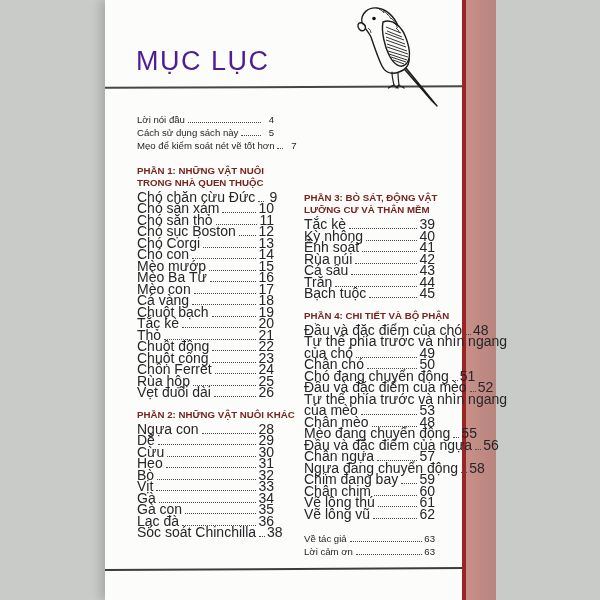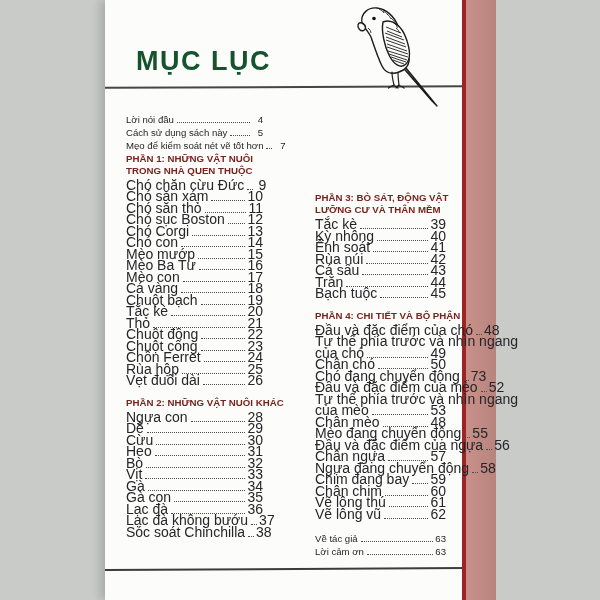--- a/index.html
+++ b/index.html
@@ -22,39 +22,39 @@
     position:absolute;left:466px;top:0;width:30px;height:600px;
     background:linear-gradient(90deg,#c99089 0%,#bf8a83 55%,#b8847e 100%);
   }
   .rule{
     position:absolute;left:105px;width:360px;height:2px;background:#464646;
   }
   .rule.top{top:86px;transform:rotate(-0.25deg);}
   .rule.bottom{top:568px;height:2.4px;background:#3c3c3c;transform:rotate(-0.35deg);}
   .page-title{
     position:absolute;left:136px;top:46px;
-    font-size:27px;font-weight:bold;letter-spacing:1.5px;
-    color:#14532d;
+    font-size:27px;font-weight:normal;letter-spacing:1.5px;
+    color:#4c1d95;
   }
   .bird{position:absolute;left:353px;top:4px;width:94px;height:104px;}
   .col{position:absolute;color:#26262a;}
-  .col-left{left:126px;top:113px;width:137px;}
-  .col-right{left:315px;top:192px;width:131px;}
+  .col-left{left:137px;top:113px;width:137px;}
+  .col-right{left:304px;top:192px;width:131px;}
   .toc-row{display:flex;align-items:baseline;height:11.5px;font-size:14px;line-height:11.5px;white-space:nowrap;}
   .grp-plain .toc-row{height:13.2px;font-size:9.6px;line-height:13.2px;}
   .lbl{flex:0 0 auto;}
   .dots{flex:1 1 auto;border-bottom:1.7px dotted #4c4c4c;margin:0 2px 2px 3px;min-width:6px;}
   .pg{flex:0 0 auto;min-width:11px;text-align:right;}
   .h-line{font-weight:bold;color:#77241f;font-size:9.7px;line-height:12.4px;white-space:nowrap;}
   .grp-section{margin-top:10px;}
   .grp-section .items{margin-top:2.5px;}
   .col-left .grp-plain{margin-top:0;}
   .grp-plain.back{margin-top:12px;}
   .col-right .grp-section:first-child{margin-top:0;}
-  .col-left .grp-section.first{margin-top:0;}
+  .col-left .grp-section.first{margin-top:12px;}
 </style>
 </head>
 <body>
 
 <div class="page"></div>
 <div class="rule top"></div>
 <div class="rule bottom"></div>
 <div class="spine-line"></div>
 <div class="cover-band"></div>
 
@@ -266,25 +266,20 @@
           <span class="lbl">Gà con</span>
           <span class="dots"></span>
           <span class="pg">35</span>
         </div>
         <div class="toc-row">
           <span class="lbl">Lạc đà</span>
           <span class="dots"></span>
           <span class="pg">36</span>
         </div>
         <div class="toc-row">
-          <span class="lbl">Lạc đà không bướu</span>
-          <span class="dots"></span>
-          <span class="pg">37</span>
-        </div>
-        <div class="toc-row">
           <span class="lbl">Sóc soát Chinchilla</span>
           <span class="dots"></span>
           <span class="pg">38</span>
         </div>
       </div>
     </div>
   </div>
 <div class="col col-right" id="col-right">
     <div class="grp-section">
       <div class="h-line">PHẦN 3: BÒ SÁT, ĐỘNG VẬT</div>
@@ -344,21 +339,21 @@
           <span class="pg">49</span>
         </div>
         <div class="toc-row">
           <span class="lbl">Chân chó</span>
           <span class="dots"></span>
           <span class="pg">50</span>
         </div>
         <div class="toc-row">
           <span class="lbl">Chó đang chuyển động</span>
           <span class="dots"></span>
-          <span class="pg">73</span>
+          <span class="pg">51</span>
         </div>
         <div class="toc-row">
           <span class="lbl">Đầu và đặc điểm của mèo</span>
           <span class="dots"></span>
           <span class="pg">52</span>
         </div>
         <div class="toc-row">
           <span class="lbl">Tư thế phía trước và nhìn ngang</span>
         </div>
         <div class="toc-row">

